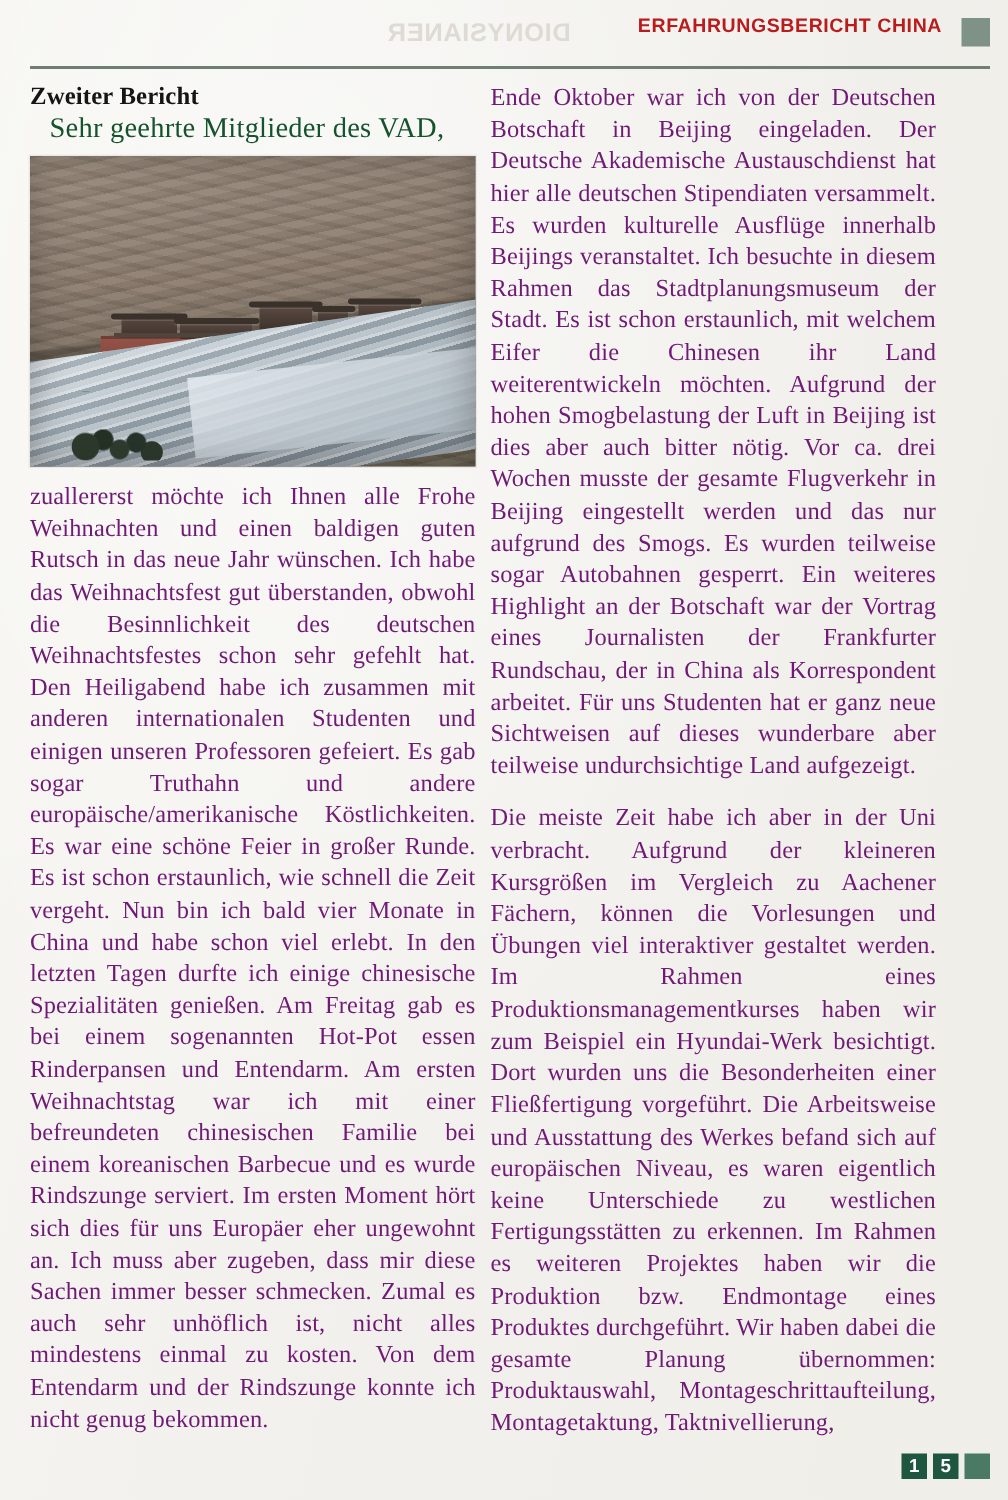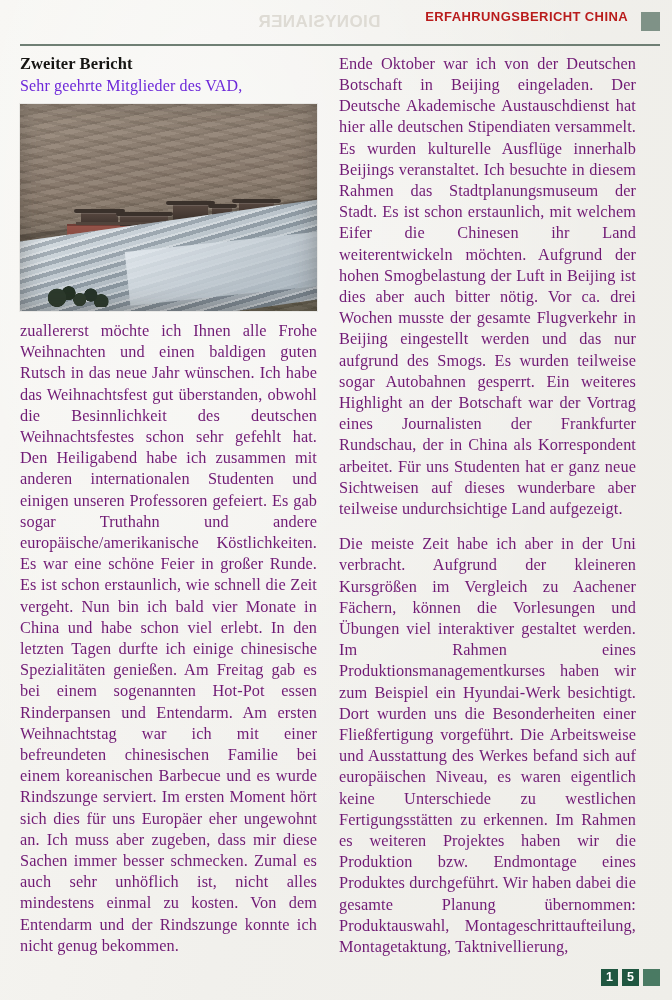--- a/index.html
+++ b/index.html
@@ -76,42 +76,41 @@
   }
 
   
   .columns {
     position: absolute;
     top: 54px;
     left: 20px;
     right: 12px;
     bottom: 44px;
     display: flex;
-    gap: 22px;
-    align-items: center;
+    gap: 10px;
   }
   .col {
     width: 297px;
     flex: 0 0 297px;
     position: relative;
   }
 
   h2.sec-title {
     margin: 0 0 1px 0;
     font-family: "Liberation Serif", "DejaVu Serif", serif;
     font-weight: bold;
     font-size: 16.5px;
     color: #161513;
     letter-spacing: 0.1px;
   }
   .salutation {
-    margin: 0 0 8px 0;
-    font-size: 16px;
+    margin: 0 0 8px 13px;
+    font-size: 19px;
     line-height: 21px;
-    color: #6d28d9;
+    color: #14532d;
     letter-spacing: 0.15px;
   }
 
   .photo {
     width: 297px;
     height: 207px;
     margin: 3px 0 9px 0;
     position: relative;
     overflow: hidden;
     background: #8a7d72;

